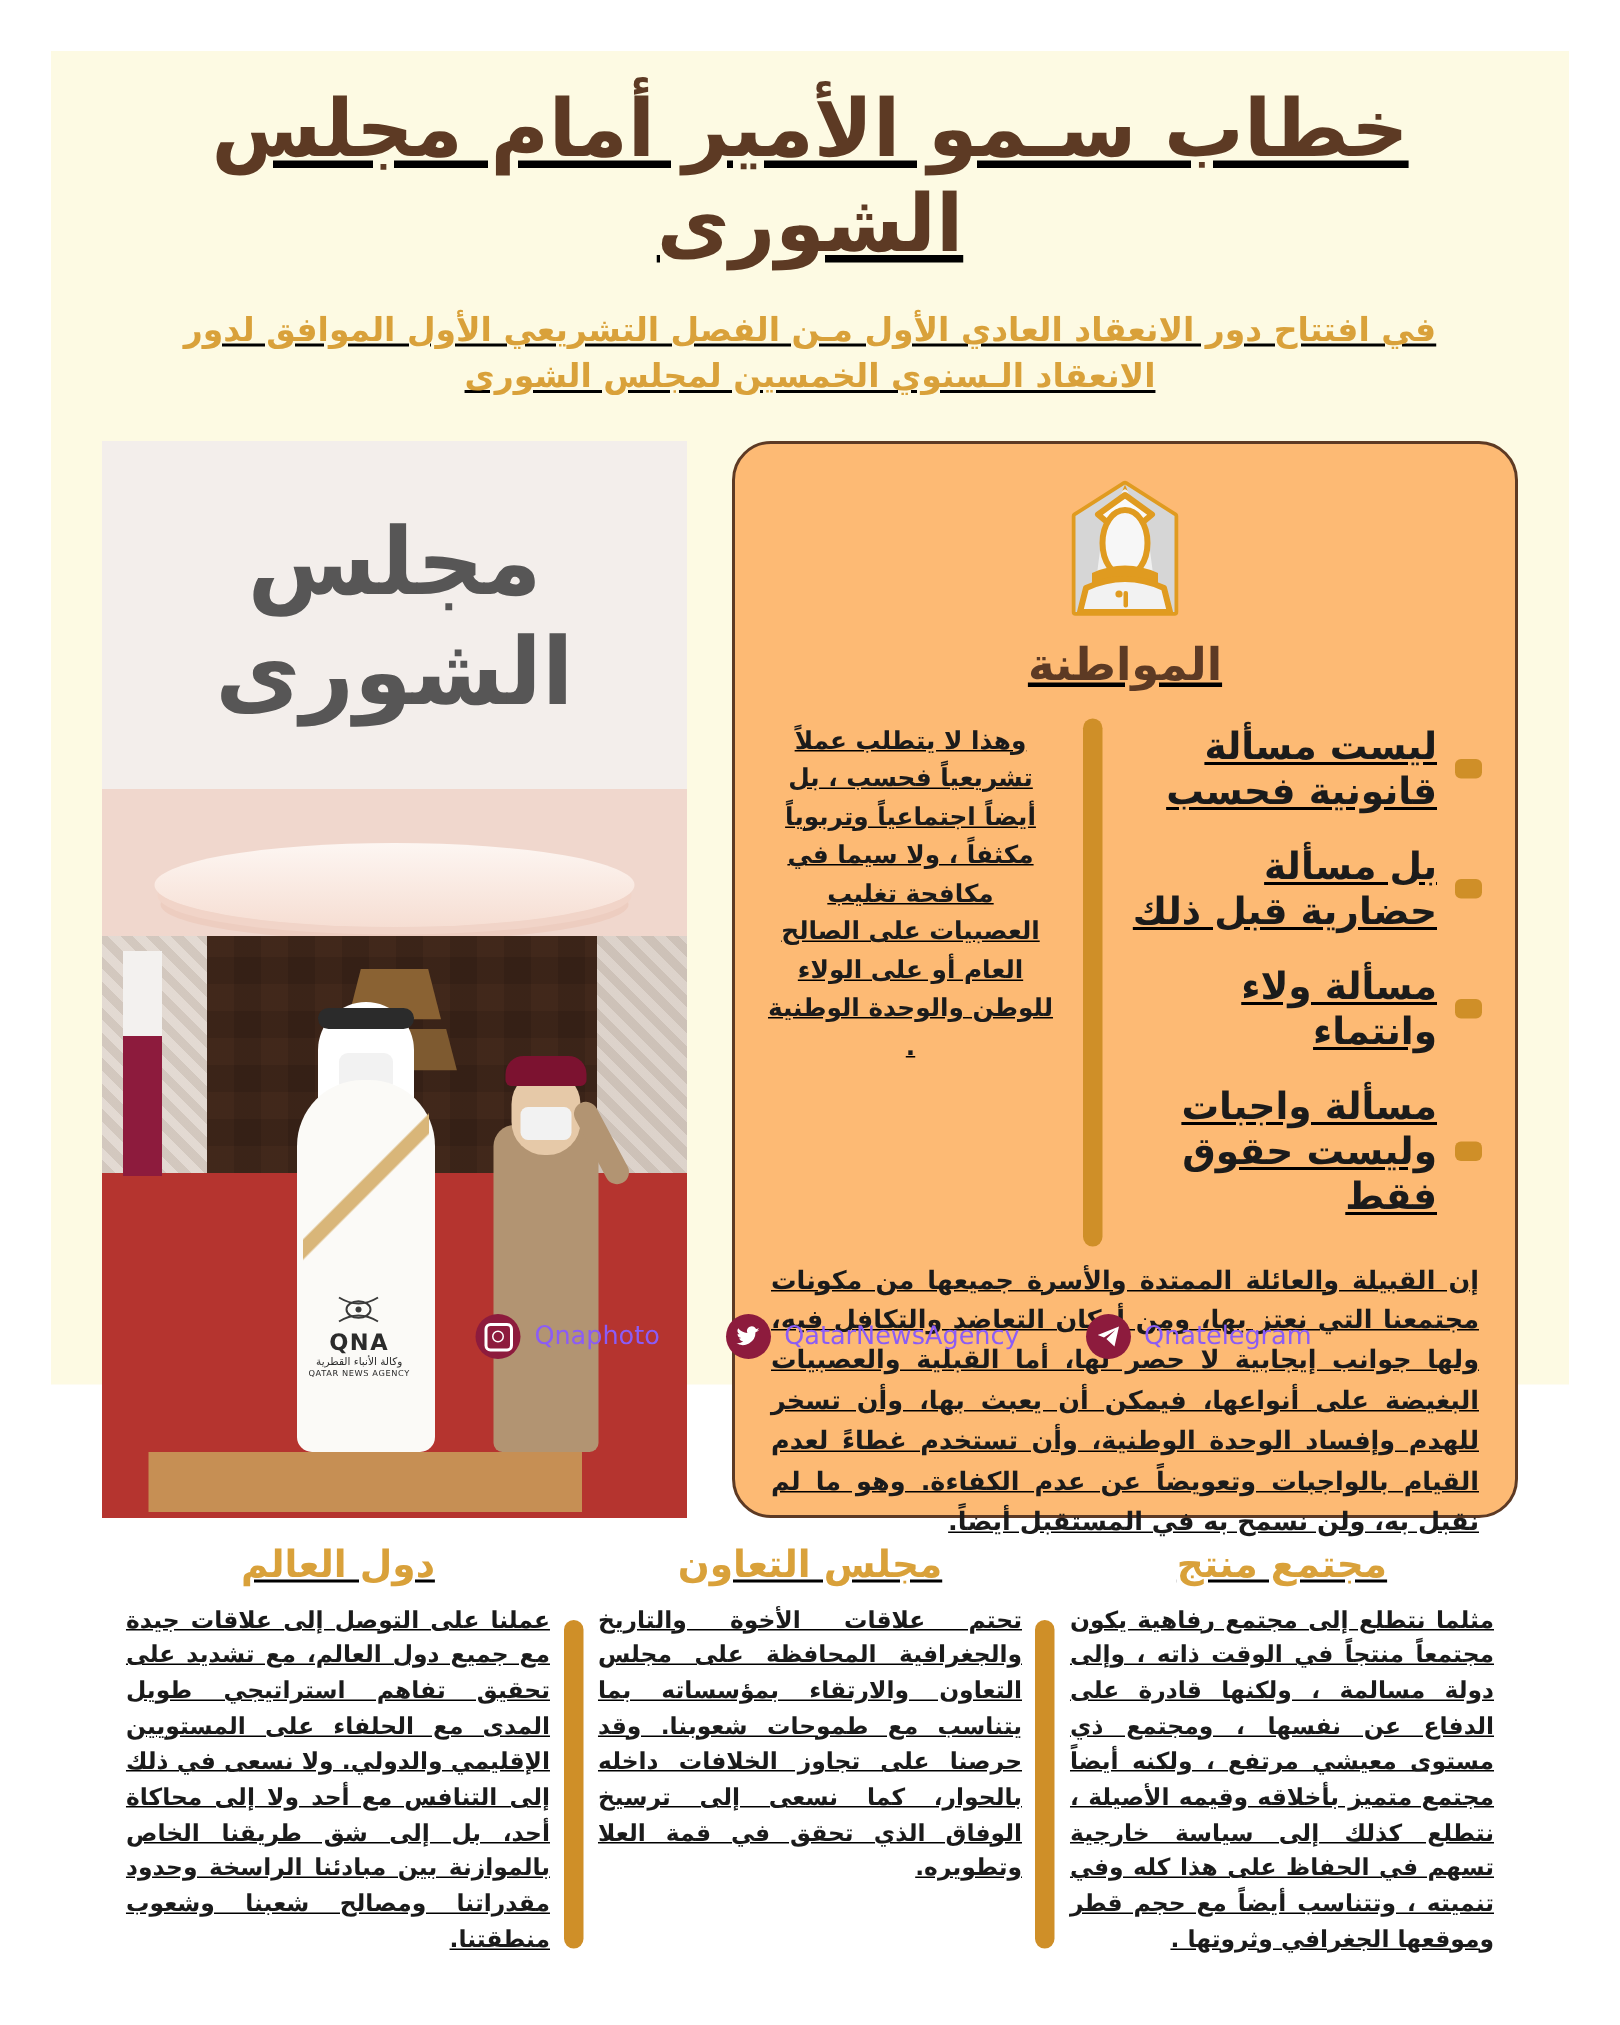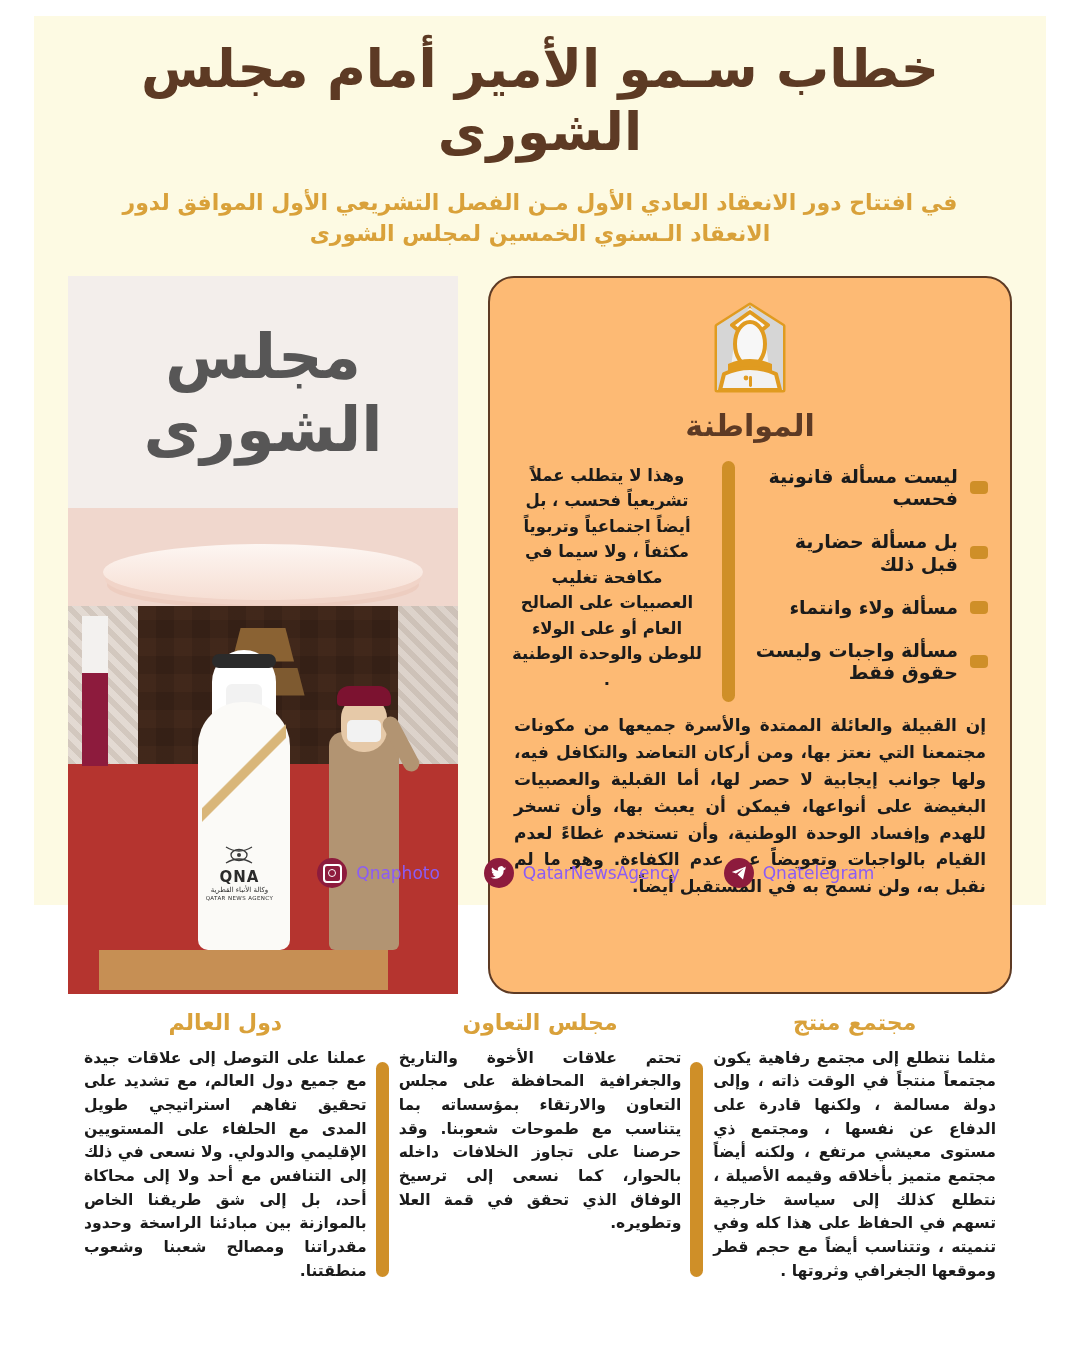--- a/index.html
+++ b/index.html
@@ -4,23 +4,24 @@
 <style>
   html,body{margin:0;padding:0;}
   body{
     width:1080px;height:1350px;
     background:#ffffff;
     font-family:"DejaVu Sans","Liberation Sans",sans-serif;
     overflow:hidden;
   }
   .page{
     position:absolute;
-    left:34px;top:16px;
+    left:34px;top:34px;
     width:1012px;height:889px;
     background:#fdfae3;
+    text-decoration:underline;
   }
 
   
   .header{padding:22px 40px 0;text-align:center;}
   .main-title{
     font-size:53px;font-weight:bold;color:#5d3a24;
     line-height:1.18;letter-spacing:0px;margin:0;
   }
   .sub-title{
     margin:24px auto 0;max-width:900px;
@@ -110,21 +111,21 @@
   
   .bullets-row{display:flex;flex-direction:row;align-items:stretch;gap:14px;}
   .bullets{flex:1 1 auto;padding-top:6px;}
   .bullet{
     display:flex;flex-direction:row;align-items:center;justify-content:flex-start;
     gap:12px;margin-bottom:20px;
   }
   .bullet-mark{
     flex:0 0 auto;width:18px;height:13px;background:#cf8f28;border-radius:4px;
   }
-  .bullet-text{font-size:19px;font-weight:bold;color:#1b1b1b;line-height:1.2;}
+  .bullet-text{font-size:25px;font-weight:bold;color:#1b1b1b;line-height:1.2;}
   .divider-bar{
     flex:0 0 auto;width:13px;background:#cf8f28;border-radius:7px;margin:2px 6px;
   }
   .side-note{
     flex:0 0 190px;font-size:16.5px;font-weight:bold;color:#1b1b1b;
     line-height:1.55;text-align:center;padding-top:4px;
   }
 
   
   .chip{
@@ -141,21 +142,21 @@
   
   .cols{
     display:flex;flex-direction:row;margin:16px 34px 0;gap:0;
   }
   .col{flex:1 1 0;padding:0 16px;position:relative;}
   .col + .col::after{
     content:"";position:absolute;top:52px;bottom:6px;right:-6px;
     width:13px;background:#cf8f28;border-radius:7px;
   }
   .col-title{
-    text-align:center;font-size:22px;font-weight:bold;color:#d9a13a;margin:0 0 12px;
+    text-align:center;font-size:25px;font-weight:bold;color:#d9a13a;margin:0 0 12px;
   }
   .col-body{
     font-size:15.6px;font-weight:bold;color:#1b1b1b;line-height:1.52;text-align:justify;
   }
 
   
   .footer{
     position:absolute;left:0;right:0;bottom:4px;height:56px;
     display:flex;flex-direction:row;align-items:center;justify-content:center;gap:44px;
   }

